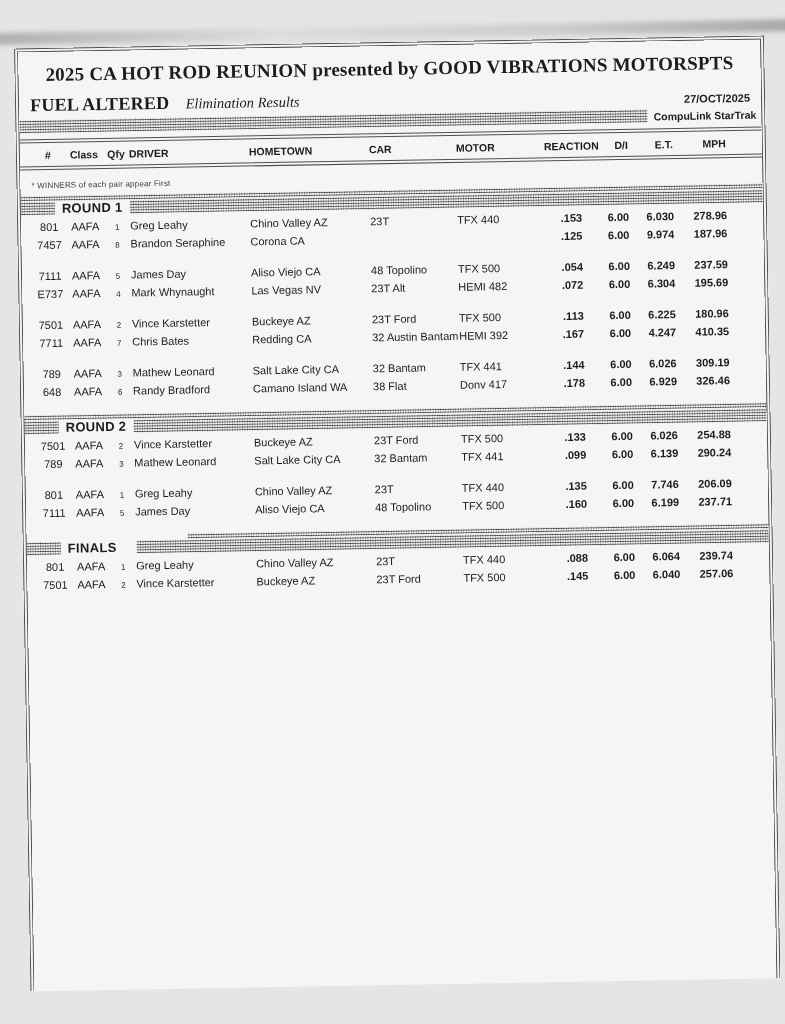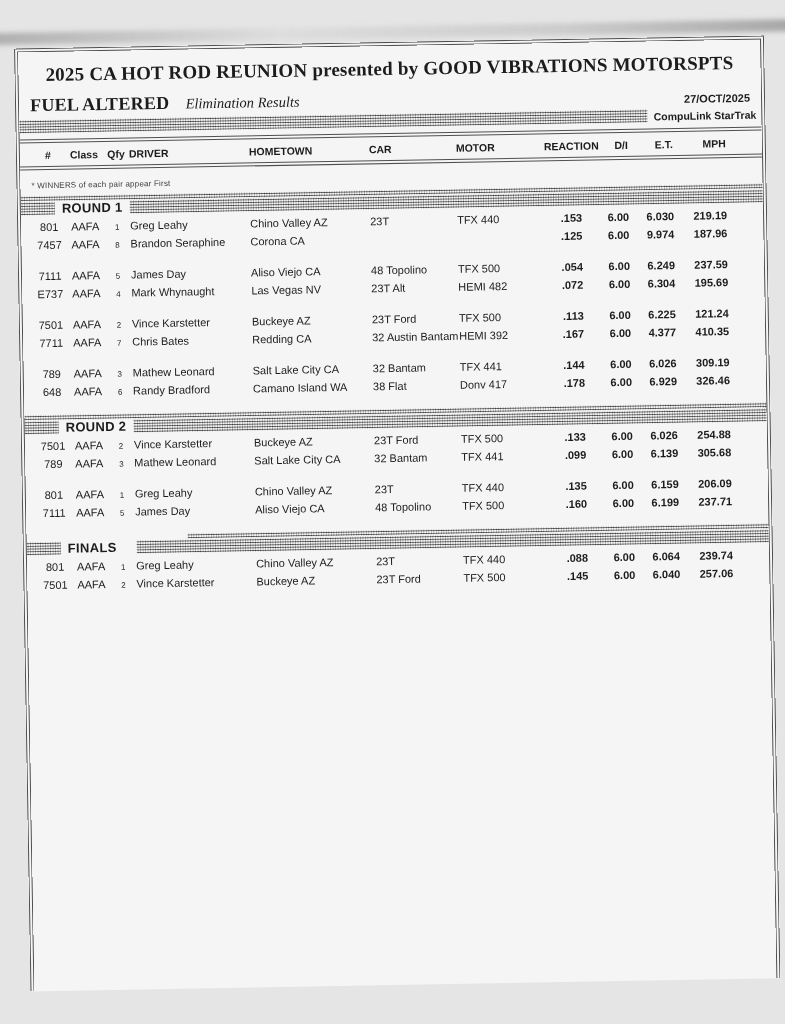--- a/index.html
+++ b/index.html
@@ -123,21 +123,21 @@
             <span class="c1">801</span>
             <span class="c1">AAFA</span>
             <span class="c1 q">1</span>
             <span>Greg Leahy</span>
             <span>Chino Valley AZ</span>
             <span>23T</span>
             <span>TFX  440</span>
             <span class="cr">.153</span>
             <span class="cr">6.00</span>
             <span class="cr">6.030</span>
-            <span class="cr">219.19</span>
+            <span class="cr">278.96</span>
           </div>
           <div class="row grid">
             <span class="c1">7457</span>
             <span class="c1">AAFA</span>
             <span class="c1 q">8</span>
             <span>Brandon Seraphine</span>
             <span>Corona CA</span>
             <span></span>
             <span></span>
             <span class="cr">.125</span>
@@ -181,33 +181,33 @@
             <span class="c1">7501</span>
             <span class="c1">AAFA</span>
             <span class="c1 q">2</span>
             <span>Vince Karstetter</span>
             <span>Buckeye AZ</span>
             <span>23T Ford</span>
             <span>TFX  500</span>
             <span class="cr">.113</span>
             <span class="cr">6.00</span>
             <span class="cr">6.225</span>
-            <span class="cr">121.24</span>
+            <span class="cr">180.96</span>
           </div>
           <div class="row grid">
             <span class="c1">7711</span>
             <span class="c1">AAFA</span>
             <span class="c1 q">7</span>
             <span>Chris Bates</span>
             <span>Redding CA</span>
             <span>32 Austin Bantam</span>
             <span>HEMI  392</span>
             <span class="cr">.167</span>
             <span class="cr">6.00</span>
-            <span class="cr">4.377</span>
+            <span class="cr">4.247</span>
             <span class="cr">410.35</span>
           </div>
         </div>
 
         <div class="pair">
           <div class="row grid">
             <span class="c1">789</span>
             <span class="c1">AAFA</span>
             <span class="c1 q">3</span>
             <span>Mathew Leonard</span>
@@ -261,36 +261,36 @@
             <span class="c1">789</span>
             <span class="c1">AAFA</span>
             <span class="c1 q">3</span>
             <span>Mathew Leonard</span>
             <span>Salt Lake City CA</span>
             <span>32 Bantam</span>
             <span>TFX  441</span>
             <span class="cr">.099</span>
             <span class="cr">6.00</span>
             <span class="cr">6.139</span>
-            <span class="cr">305.68</span>
+            <span class="cr">290.24</span>
           </div>
         </div>
 
         <div class="pair">
           <div class="row grid">
             <span class="c1">801</span>
             <span class="c1">AAFA</span>
             <span class="c1 q">1</span>
             <span>Greg Leahy</span>
             <span>Chino Valley AZ</span>
             <span>23T</span>
             <span>TFX  440</span>
             <span class="cr">.135</span>
             <span class="cr">6.00</span>
-            <span class="cr">6.159</span>
+            <span class="cr">7.746</span>
             <span class="cr">206.09</span>
           </div>
           <div class="row grid">
             <span class="c1">7111</span>
             <span class="c1">AAFA</span>
             <span class="c1 q">5</span>
             <span>James Day</span>
             <span>Aliso Viejo CA</span>
             <span>48 Topolino</span>
             <span>TFX  500</span>

